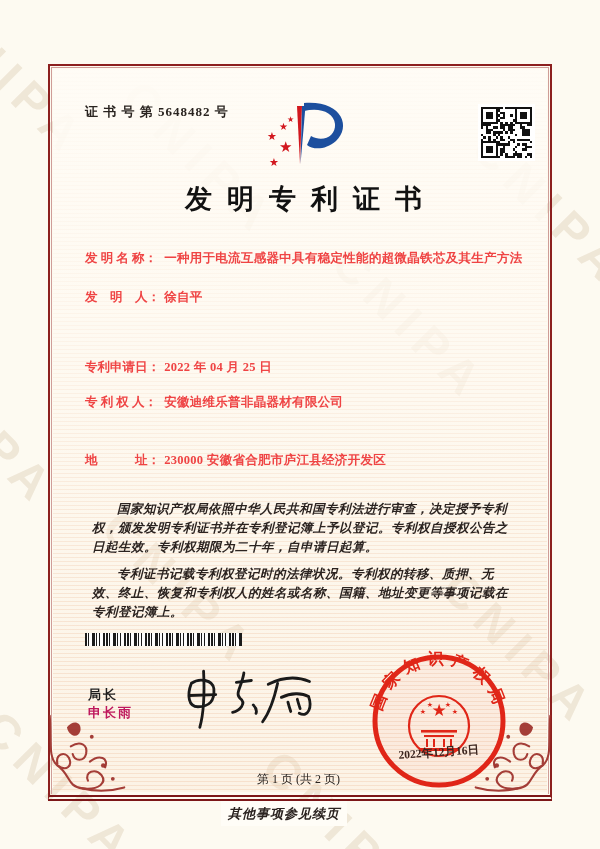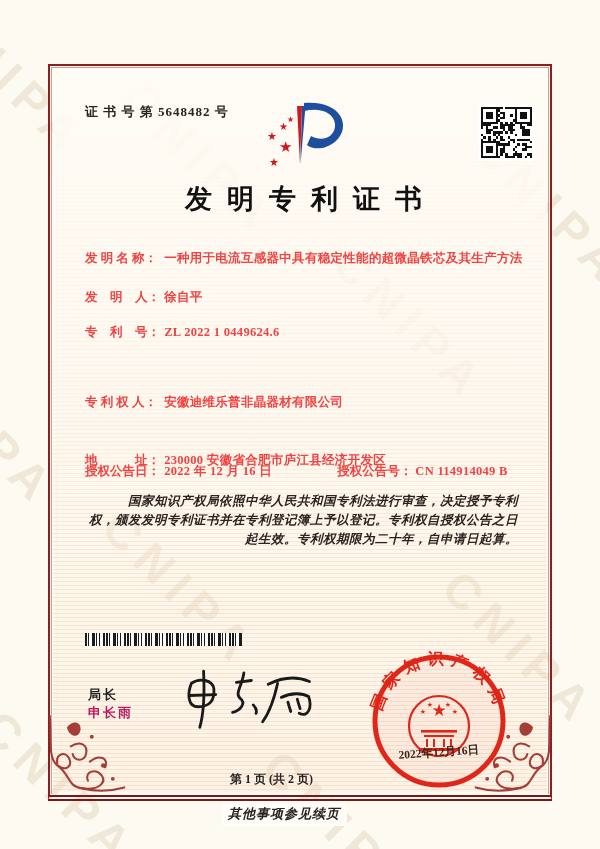--- a/index.html
+++ b/index.html
@@ -35,42 +35,42 @@
   
   .field-row{position:absolute;left:85px;width:460px;z-index:5;font-size:12.5px;font-weight:700;color:#ef4444;white-space:nowrap;}
   .flabel{display:inline-block;min-width:76px;}
   .fvalue{letter-spacing:0.3px;}
   .flabel2{display:inline-block;margin-left:62px;}
 
   
   .legal{position:absolute;left:84px;top:492px;width:434px;z-index:5;
          font-size:12.5px;line-height:19px;color:#2b2320;font-style:italic;font-weight:600;
          font-family:"Liberation Serif","DejaVu Serif",serif;}
-  .legal p{margin:0;text-indent:2em;letter-spacing:0.5px;text-align:right;}
+  .legal p{margin:8px;text-indent:2em;letter-spacing:0.5px;}
 
   
   .barcode{position:absolute;left:85px;top:633px;width:157px;height:13px;z-index:5;
     background:repeating-linear-gradient(90deg,
       #1b1b1b 0 2px,#fdfdfd 2px 3px,#1b1b1b 3px 4px,#fdfdfd 4px 7px,
       #1b1b1b 7px 10px,#fdfdfd 10px 11px,#1b1b1b 11px 12px,#fdfdfd 12px 14px,
       #1b1b1b 14px 15px,#fdfdfd 15px 18px,#1b1b1b 18px 20px,#fdfdfd 20px 21px);}
 
   
   .director-title{position:absolute;left:88px;top:686px;z-index:5;font-size:13px;font-weight:700;
        color:#1e1e1e;font-family:"Liberation Sans","DejaVu Sans",sans-serif;letter-spacing:2px;}
   .director-name{position:absolute;left:88px;top:704px;z-index:5;font-size:13px;font-weight:700;
        color:#be185d;font-family:"Liberation Sans","DejaVu Sans",sans-serif;letter-spacing:2px;}
   .signature{position:absolute;left:172px;top:658px;width:155px;height:75px;z-index:5;}
 
   
   .seal{position:absolute;left:368px;top:650px;width:142px;height:142px;z-index:6;}
 
   
-  .page-info{position:absolute;left:230px;top:771px;width:110px;z-index:5;text-align:left;
-       font-size:12px;font-weight:700;color:#2a2420;}
+  .page-info{position:absolute;left:230px;top:771px;width:110px;z-index:5;text-align:right;
+       font-size:12px;font-weight:400;color:#2a2420;}
   .footer-note{position:absolute;left:221px;top:801px;width:126px;height:25px;z-index:5;
        background:#fffdf7;text-align:center;line-height:25px;font-size:13px;font-style:italic;
        font-weight:600;color:#2b2320;letter-spacing:1px;}
 </style>
 </head>
 <body>
 
 <div id="cert-root">
 
   <div class="wm-layer">
@@ -281,41 +281,36 @@
   <div class="title">发明专利证书</div>
 
   <div class="field-row" style="top:250px">
     <span class="flabel">发 明 名 称：</span>
     <span class="fvalue">一种用于电流互感器中具有稳定性能的超微晶铁芯及其生产方法</span>
   </div>
   <div class="field-row" style="top:289px">
     <span class="flabel">发　明　人：</span>
     <span class="fvalue">徐自平</span>
   </div>
-  <div class="field-row" style="top:324px">
-    <span class="flabel">专　利　号：</span>
-    <span class="fvalue">ZL 2022 1 0449624.6</span>
+  <div class="field-row" style="top:359px">
+    <span class="flabel">专利申请日：</span>
+    <span class="fvalue">2022 年 04 月 25 日</span>
   </div>
   <div class="field-row" style="top:394px">
     <span class="flabel">专 利 权 人：</span>
     <span class="fvalue">安徽迪维乐普非晶器材有限公司</span>
   </div>
   <div class="field-row" style="top:452px">
     <span class="flabel">地　　　址：</span>
     <span class="fvalue">230000 安徽省合肥市庐江县经济开发区</span>
   </div>
-  <div class="field-row" style="top:463px">
-    <span class="flabel">授权公告日：</span>
-    <span class="fvalue">2022 年 12 月 16 日</span>
-    <span class="flabel2">授权公告号：</span>
-    <span class="fvalue">CN 114914049 B</span>
-  </div>
 
   <div class="legal">
     <p>国家知识产权局依照中华人民共和国专利法进行审查，决定授予专利权，颁发发明专利证书并在专利登记簿上予以登记。专利权自授权公告之日起生效。专利权期限为二十年，自申请日起算。</p>
+    <p>专利证书记载专利权登记时的法律状况。专利权的转移、质押、无效、终止、恢复和专利权人的姓名或名称、国籍、地址变更等事项记载在专利登记簿上。</p>
   </div>
 
   <div class="barcode"></div>
 
   <div class="director-title">局长</div>
   <div class="director-name">申长雨</div>
   <svg class="signature" viewBox="0 0 160 80">
     <g fill="none" stroke="#1a1a1a" stroke-width="3" stroke-linecap="round">
       <path d="M18,27 C13,40 15,52 25,52 C37,52 43,46 42,33 C41,23 26,21 18,27"></path>
       <path d="M31,14 C32,34 32,56 27,74"></path>

